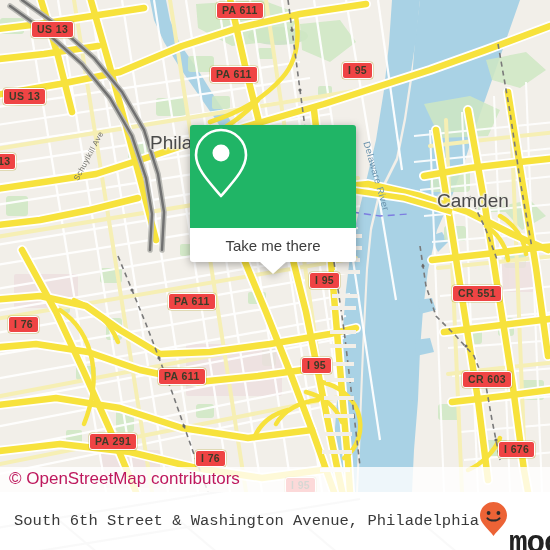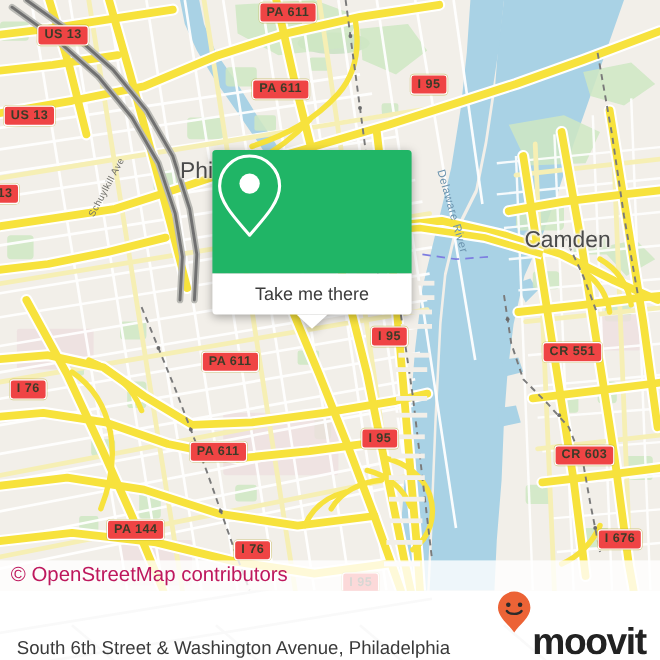--- a/index.html
+++ b/index.html
@@ -64,21 +64,21 @@
     background:rgba(255,255,255,.80);
     color:#be185d;
     font-size:17px;
     padding:4px 0 5px 9px;
     box-sizing:border-box;
     line-height:16px;
   }
 
   
   .popup{
-    position:absolute;left:177px;top:125px;width:166px;
+    position:absolute;left:190px;top:125px;width:166px;
     filter:drop-shadow(0 2px 4px rgba(0,0,0,.33));
   }
   .popup-top{
     height:103px;
     background:#20b566;
     border-radius:3px 3px 0 0;
     display:flex;align-items:center;justify-content:center;
   }
   .popup-bottom{
     height:34px;background:#ffffff;
@@ -99,23 +99,24 @@
   
   .footer{
     position:absolute;left:0;top:492px;width:550px;height:58px;
     background:#ffffff;
     overflow:hidden;
   }
   .footer-wm{position:absolute;left:0;top:-492px;opacity:.055;}
   .footer-inner{
     position:relative;
     height:100%;
-    display:flex;align-items:flex-end;
+    display:flex;align-items:center;
     padding:0 12px 0 14px;
     box-sizing:border-box;
+    font-family:Liberation Mono, monospace;
   }
   .footer-title{
     color:#3a3a3a;font-size:15.5px;white-space:nowrap;
     flex:0 1 auto;
   }
   .brand{
     margin-left:auto;display:flex;align-items:center;gap:1px;
   }
   .brand-word{
     color:#222222;font-size:31px;font-weight:bold;letter-spacing:-1.2px;
@@ -417,21 +418,21 @@
     <div class="shield" style="left:3px;top:88px;">US 13</div>
     <div class="shield" style="left:-8px;top:153px;">13</div>
     <div class="shield" style="left:452px;top:285px;">CR 551</div>
     <div class="shield" style="left:168px;top:293px;">PA 611</div>
     <div class="shield" style="left:8px;top:316px;">I 76</div>
     <div class="shield" style="left:309px;top:272px;">I 95</div>
     <div class="shield" style="left:462px;top:371px;">CR 603</div>
     <div class="shield" style="left:301px;top:357px;">I 95</div>
     <div class="shield" style="left:158px;top:368px;">PA 611</div>
     <div class="shield" style="left:498px;top:441px;">I 676</div>
-    <div class="shield" style="left:89px;top:433px;">PA 144</div>
+    <div class="shield" style="left:89px;top:433px;">PA 291</div>
     <div class="shield" style="left:195px;top:450px;">I 76</div>
     <div class="shield" style="left:285px;top:477px;">I 95</div>
 
     <div class="popup">
       <div class="popup-top">
         <span>
           <svg width="62" height="76" viewBox="0 0 62 76" fill="none">
             <path d="M31 5 C17.2 5 6 16.2 6 30 C6 44 20 58 31 71 C42 58 56 44 56 30 C56 16.2 44.8 5 31 5 Z" stroke="#ffffff" stroke-width="2.6" fill="none" stroke-linejoin="round"></path>
             <circle cx="31" cy="28" r="8.5" fill="#ffffff"></circle>
           </svg>

